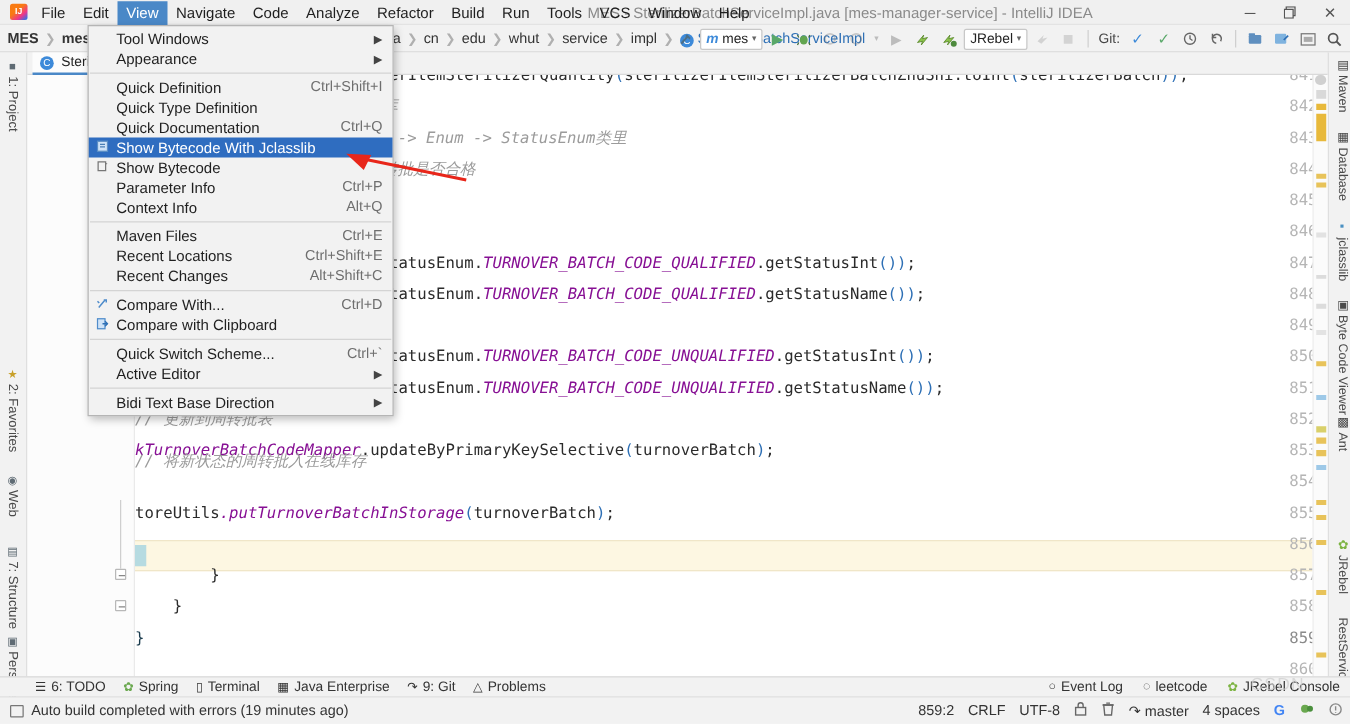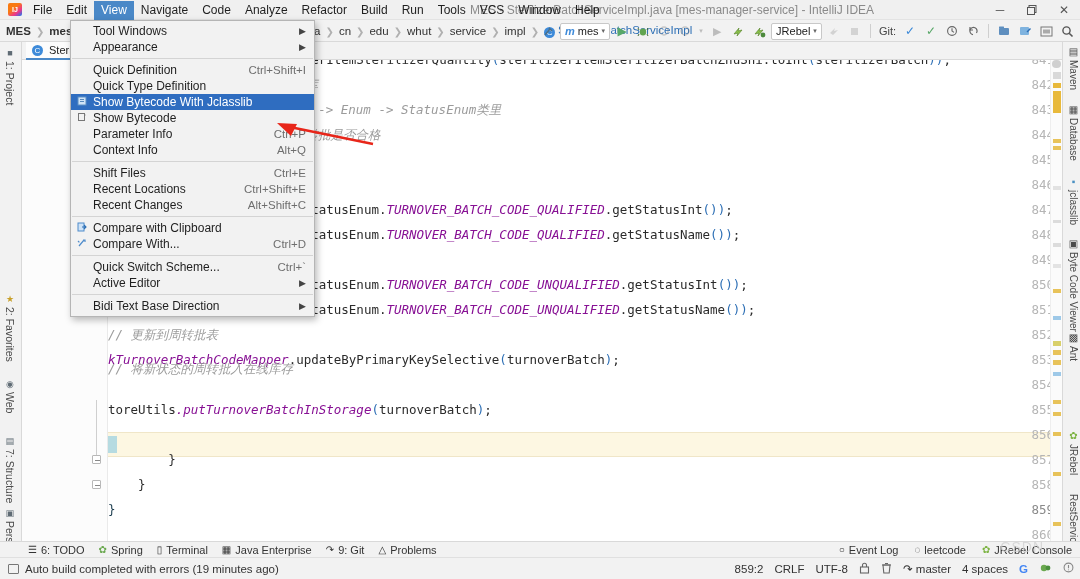--- a/index.html
+++ b/index.html
@@ -544,20 +544,24 @@
       <span class="sub">▶</span>
     </div>
     <div class="msep"></div>
     <div class="mrow">
       <span class="lbl">Quick Definition</span>
       <span class="accel">Ctrl+Shift+I</span>
     </div>
     <div class="mrow">
       <span class="lbl">Quick Type Definition</span>
     </div>
+    <div class="mrow">
+      <span class="lbl">Quick Documentation</span>
+      <span class="accel">Ctrl+Q</span>
+    </div>
     <div class="mrow sel">
       <span class="mico">
         <svg width="10" height="10" viewBox="0 0 10 10">
             <rect x="1" y="1" width="8" height="8" fill="#cfe3f7" stroke="#5c8fc4"></rect>
             <path d="M3 3.5 h4 M3 5.5 h4" stroke="#4a7fb5" stroke-width="0.9"></path>
           </svg>
       </span>
       <span class="lbl">Show Bytecode With Jclasslib</span>
     </div>
     <div class="mrow">
@@ -572,50 +576,50 @@
     <div class="mrow">
       <span class="lbl">Parameter Info</span>
       <span class="accel">Ctrl+P</span>
     </div>
     <div class="mrow">
       <span class="lbl">Context Info</span>
       <span class="accel">Alt+Q</span>
     </div>
     <div class="msep"></div>
     <div class="mrow">
-      <span class="lbl">Shift Files</span>
+      <span class="lbl">Maven Files</span>
       <span class="accel">Ctrl+E</span>
     </div>
     <div class="mrow">
       <span class="lbl">Recent Locations</span>
       <span class="accel">Ctrl+Shift+E</span>
     </div>
     <div class="mrow">
       <span class="lbl">Recent Changes</span>
       <span class="accel">Alt+Shift+C</span>
     </div>
     <div class="msep"></div>
+    <div class="mrow">
+      <span class="mico">
+        <svg width="10" height="10" viewBox="0 0 10 10">
+            <path d="M2 8 L7 2 M6 2 L8 2 L8 4" stroke="#4f8ccb" stroke-width="1.2" fill="none"></path>
+            <path d="M1 3 l1.4 1.4" stroke="#4f8ccb" stroke-width="1.2"></path>
+          </svg>
+      </span>
+      <span class="lbl">Compare With...</span>
+      <span class="accel">Ctrl+D</span>
+    </div>
     <div class="mrow">
       <span class="mico">
         <svg width="10" height="10" viewBox="0 0 10 10">
             <rect x="1" y="1" width="6" height="8" fill="#cfe3f7" stroke="#4f8ccb"></rect>
             <path d="M5 5 h4 M7 3 l2 2 -2 2" stroke="#2d6fb5" stroke-width="1.1" fill="none"></path>
           </svg>
       </span>
       <span class="lbl">Compare with Clipboard</span>
-    </div>
-    <div class="mrow">
-      <span class="mico">
-        <svg width="10" height="10" viewBox="0 0 10 10">
-            <path d="M2 8 L7 2 M6 2 L8 2 L8 4" stroke="#4f8ccb" stroke-width="1.2" fill="none"></path>
-            <path d="M1 3 l1.4 1.4" stroke="#4f8ccb" stroke-width="1.2"></path>
-          </svg>
-      </span>
-      <span class="lbl">Compare With...</span>
-      <span class="accel">Ctrl+D</span>
     </div>
     <div class="msep"></div>
     <div class="mrow">
       <span class="lbl">Quick Switch Scheme...</span>
       <span class="accel">Ctrl+`</span>
     </div>
     <div class="mrow">
       <span class="lbl">Active Editor</span>
       <span class="sub">▶</span>
     </div>

